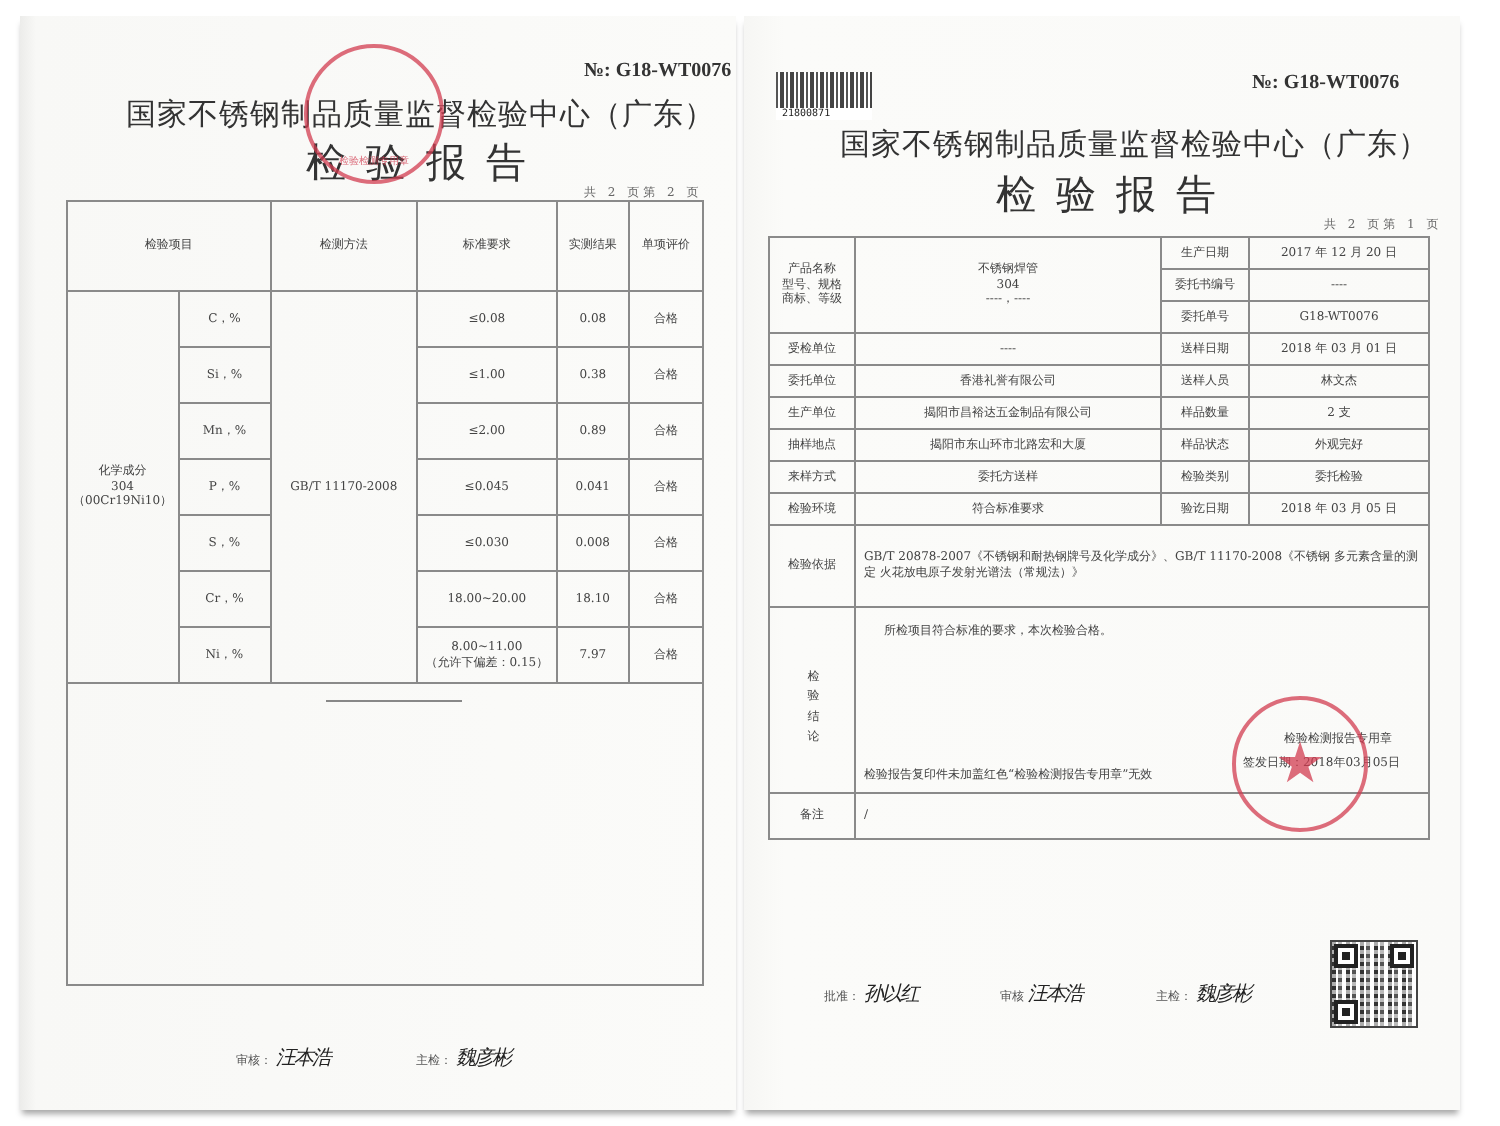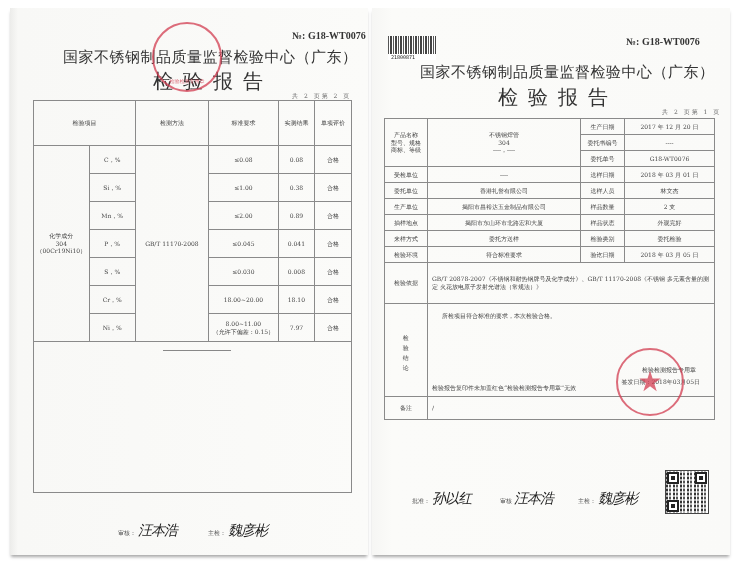--- a/index.html
+++ b/index.html
@@ -25,21 +25,21 @@
   td { border:1px solid #8a8a8a; font-size:6px; color:#444; text-align:center; vertical-align:middle; padding:0 2px; line-height:1.3; overflow:hidden; }
 
   
   #chem-table { left:23px; top:92px; width:319px; }
   #chem-table td { height:27px; }
   #chem-table tr.header td { height:44px; }
   #chem-table tr.blank td { height:150px; }
   .under-line { position:absolute; left:153px; top:342px; width:68px; height:1px; background:#888; }
 
   .sig-row { position:absolute; font-size:6px; color:#555; }
-  .sig { font-family:Liberation Serif, serif; font-style:italic; font-size:14px; color:#222; letter-spacing:-1px; }
+  .sig { font-family:Liberation Serif, serif; font-style:italic; font-size:10px; color:#222; letter-spacing:-1px; }
 
   
   .stamp {
     position:absolute; border-radius:50%; border:2px solid rgba(210,60,80,0.75);
     display:flex; align-items:center; justify-content:center;
     color:rgba(210,60,80,0.75);
   }
   .stamp .star { font-size:28px; line-height:1; }
   .stamp .stamp-text { position:absolute; bottom:6px; font-size:5px; width:100%; text-align:center; }
 

